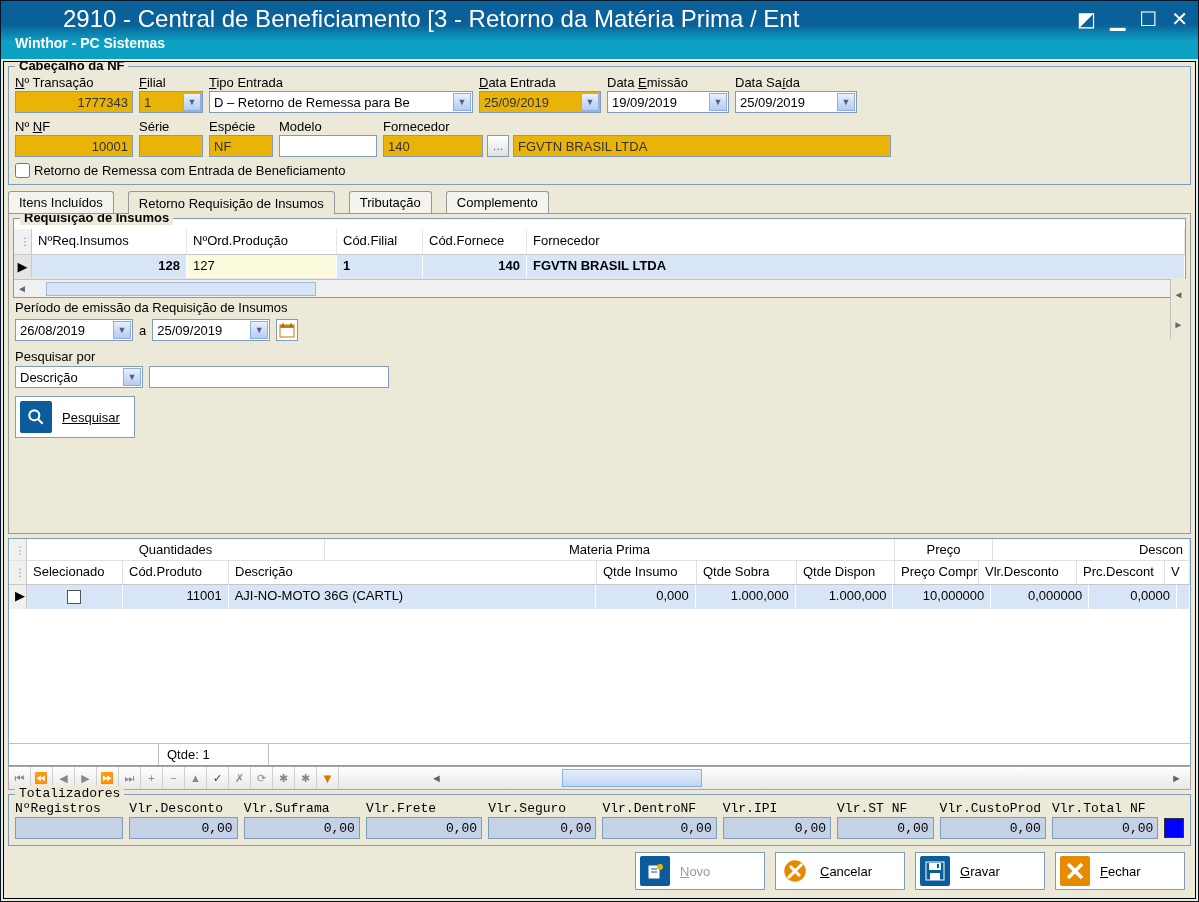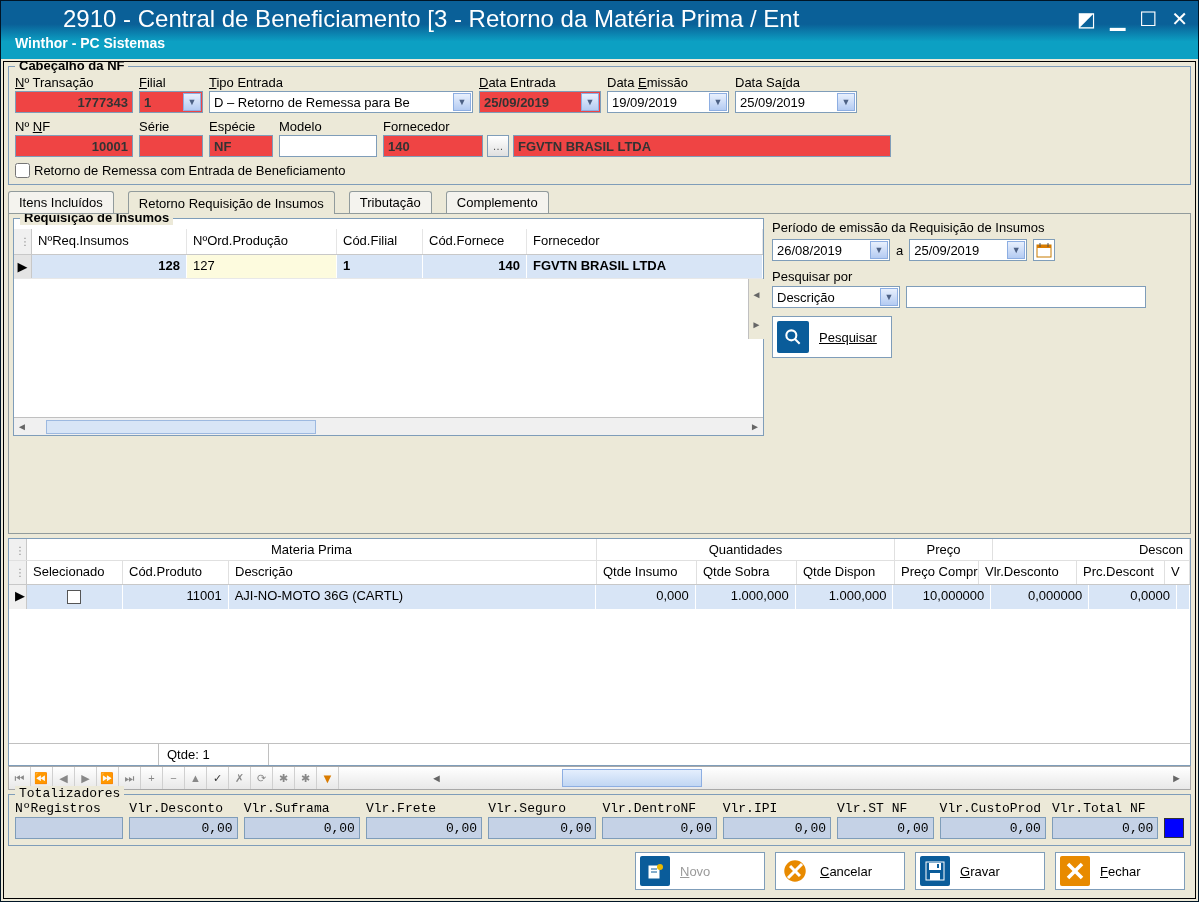--- a/index.html
+++ b/index.html
@@ -17,38 +17,38 @@
     .inner { background: #ECE9D8; border: 1px solid #000; padding: 4px; flex: 1; display: flex; flex-direction: column; overflow: hidden; }
     
     .group { border: 1px solid #7F9DB9; margin-bottom: 2px; position: relative; padding: 8px 6px 6px 6px; }
     .group-title { position: absolute; top: -9px; left: 6px; background: #ECE9D8; padding: 0 4px; font-weight: bold; font-size: 13px; }
     
     .row { display: flex; gap: 6px; align-items: flex-end; margin-bottom: 6px; flex-wrap: nowrap; }
     .field { display: flex; flex-direction: column; }
     .field label { font-size: 13px; margin-bottom: 1px; white-space: nowrap; }
     .field .u { text-decoration: underline; }
     .txt, .sel { border: 1px solid #7F9DB9; background: #C5D2E6; height: 22px; padding: 2px 4px; font-size: 13px; font-family: inherit; }
-    .txt.disabled, .sel.disabled { background: #ef4444; color: #333; font-weight: bold; }
+    .txt.disabled, .sel.disabled { background: #eab308; color: #333; }
     .txt.right { text-align: right; }
     .txt.white { background: #fff; }
     .sel { position: relative; display: inline-flex; align-items: center; justify-content: flex-start; }
     .sel .dd { position: absolute; right: 1px; top: 1px; width: 18px; height: 18px; background: linear-gradient(#E8F0FD,#B4CBF2); border: 1px solid #8DAEE2; display: flex; align-items: center; justify-content: center; font-size: 9px; color: #4D6185; cursor: pointer; }
     
     .lookup { display: inline-flex; align-items: center; justify-content: center; width: 22px; height: 22px; border: 1px solid #7F9DB9; background: linear-gradient(#fff,#e0e0e0); cursor: pointer; font-size: 11px; color: #555; }
     
     .chk-row { display: flex; align-items: center; gap: 4px; margin-top: 4px; }
     .chk-row input { width: 15px; height: 15px; }
     
     .tabs { display: flex; margin-top: 4px; }
     .tab { border: 1px solid #919B9C; border-bottom: none; background: #F4F3EE; padding: 3px 10px; margin-right: 14px; font-size: 13px; cursor: pointer; border-radius: 3px 3px 0 0; }
     .tab.active { background: #ECE9D8; position: relative; z-index: 2; padding-top: 4px; margin-bottom: -1px; }
     
     .tabpane { border: 1px solid #919B9C; background: #ECE9D8; padding: 4px; flex: 1; display: flex; flex-direction: column; overflow: hidden; height: 220px; }
     
-    .reqpane { display: flex; gap: 6px; height: 218px; }
+    .reqpane { display: flex; height: 218px; flex-direction: column; }
     .gridbox { flex: 1; border: 1px solid #7F9DB9; background: #fff; position: relative; display: flex; flex-direction: column; }
     .gridbox .group-title2 { position: absolute; top: -9px; left: 6px; background: #ECE9D8; padding: 0 4px; font-weight: bold; font-size: 13px; z-index: 1; }
     .grid-head { display: flex; background: #fff; border-bottom: 1px solid #C8C8C8; height: 26px; margin-top: 10px; }
     .gh { border-right: 1px solid #E5E5E5; padding: 4px 6px; font-size: 13px; overflow: hidden; white-space: nowrap; }
     .gh.handle { width: 18px; background: #F0F0F0; border-right: 1px solid #C8C8C8; }
     .grid-row { display: flex; background: #D8E5F6; border-bottom: 1px solid #E8E8E8; height: 24px; }
     .gc { border-right: 1px solid #fff; padding: 3px 6px; font-size: 13px; overflow: hidden; white-space: nowrap; }
     .gc.handle { width: 18px; background: #E4E4E4; border-right: 1px solid #C8C8C8; display:flex; align-items:center; justify-content:center; }
     .gc.right { text-align: right; }
     .gc.yellow { background: #FDFBDE; }
@@ -282,22 +282,22 @@
                 <span class="lbl">Pesquisar</span>
               </div>
             </div>
           </div>
         </div>
       </div>
 
       <div class="mat-grid">
         <div class="mat-superhead">
           <div class="mh handle"><span style="font-size:10px;color:#888">⋮⋮</span></div>
+          <div class="msh" style="width:298px">Quantidades</div>
           <div class="msh" style="width:570px">Materia Prima</div>
-          <div class="msh" style="width:298px">Quantidades</div>
           <div class="msh" style="width:98px">Preço</div>
           <div class="msh" style="flex:1;text-align:right">Descon</div>
         </div>
         <div class="mat-head">
           <div class="mh handle"><span style="font-size:10px;color:#888">⋮⋮</span></div>
           <div class="mh" style="width:96px">Selecionado</div>
           <div class="mh" style="width:106px">Cód.Produto</div>
           <div class="mh" style="width:368px">Descrição</div>
           <div class="mh" style="width:100px">Qtde Insumo</div>
           <div class="mh" style="width:100px">Qtde Sobra</div>

